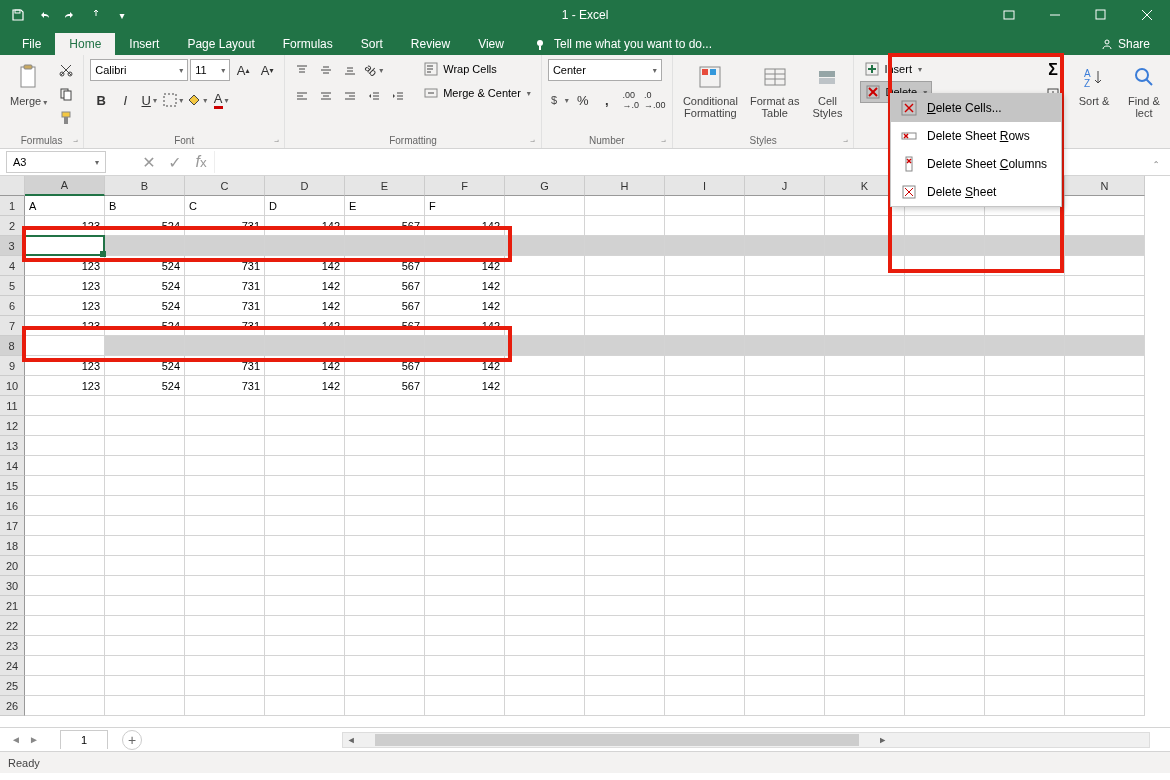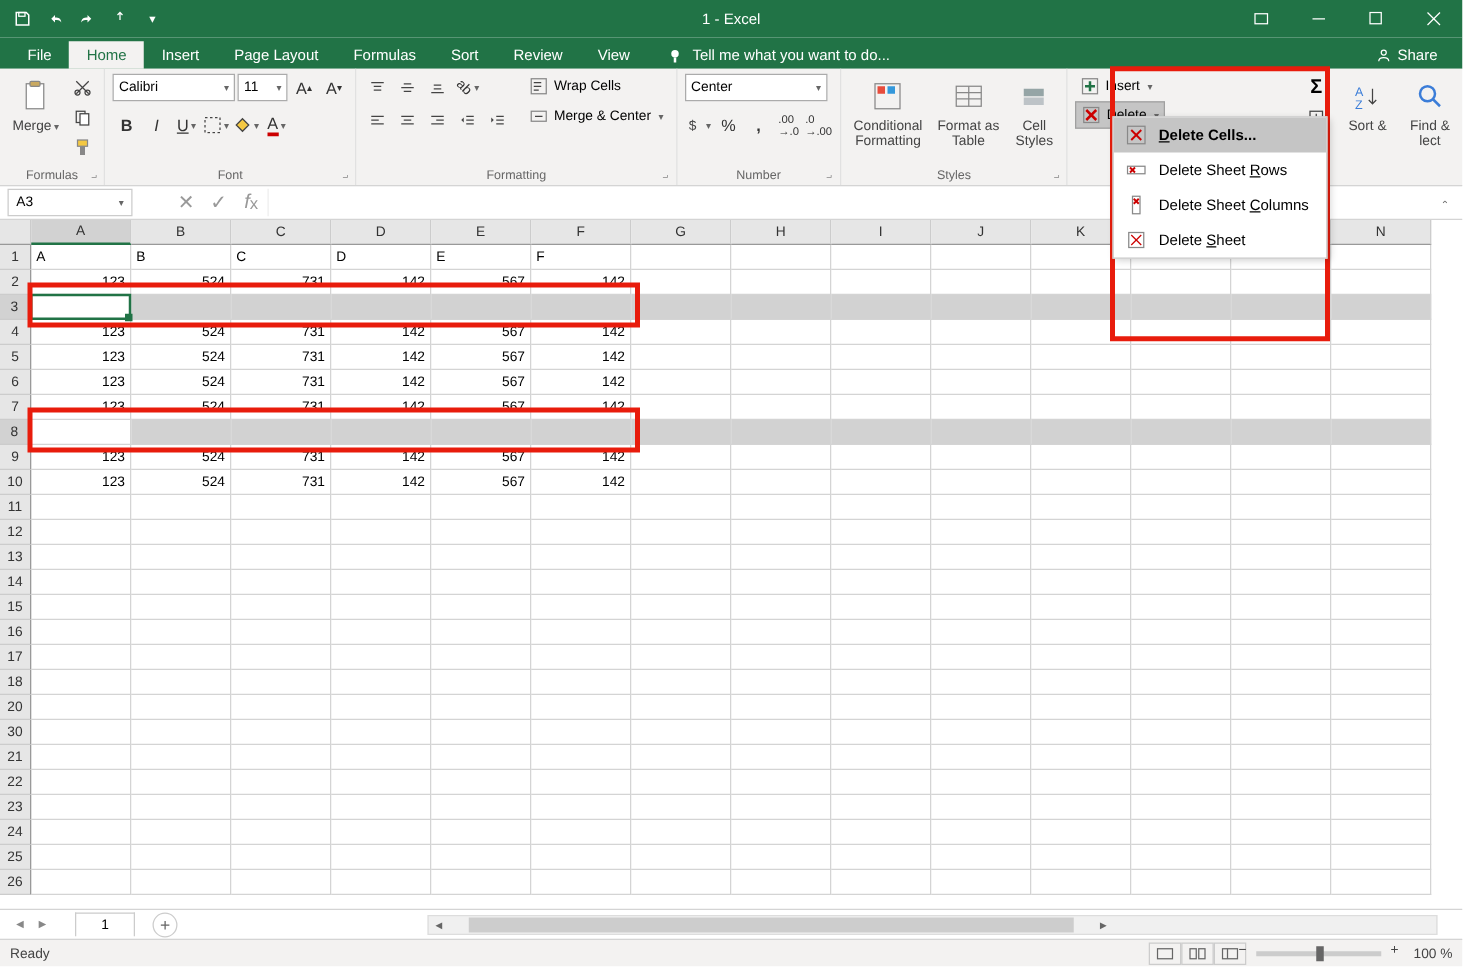--- a/index.html
+++ b/index.html
@@ -41,21 +41,21 @@
 .font-name { width: 98px; height: 22px; border: 1px solid #ababab; background: #fff; font-size: 11px; padding: 0 4px; display: flex; align-items: center; justify-content: space-between; }
 .font-size { width: 40px; height: 22px; border: 1px solid #ababab; background: #fff; font-size: 11px; padding: 0 4px; display: flex; align-items: center; justify-content: space-between; }
 .toggle-btn { width: 22px; height: 22px; display: flex; align-items: center; justify-content: center; cursor: pointer; font-size: 13px; color: #333; }
 
 
 .num-format { width: 114px; height: 22px; border: 1px solid #ababab; background: #fff; font-size: 11px; padding: 0 4px; display: flex; align-items: center; justify-content: space-between; }
 
 
 .delete-menu { position: absolute; top: 38px; right: 108px; width: 172px; background: #fff; border: 1px solid #c6c6c6; box-shadow: 2px 2px 6px rgba(0,0,0,0.2); z-index: 10; }
 .delete-menu-item { padding: 6px 10px; font-size: 12px; display: flex; align-items: center; gap: 10px; cursor: pointer; }
-.delete-menu-item.highlighted { background: #c5c5c5; font-weight: bold; }
+.delete-menu-item.highlighted { background: #c5c5c5; }
 .menu-icon { width: 16px; height: 16px; flex-shrink: 0; }
 .underline { text-decoration: underline; }
 
 .red-highlight { position: absolute; border: 4px solid #e81c0c; pointer-events: none; z-index: 5; }
 
 
 .formula-row { height: 27px; background: #fff; border-bottom: 1px solid #d4d4d4; display: flex; align-items: center; }
 .name-box { width: 100px; height: 22px; border: 1px solid #ccc; margin-left: 6px; padding: 0 6px; font-size: 11px; display: flex; align-items: center; justify-content: space-between; }
 .fb-btn { width: 26px; height: 22px; display: flex; align-items: center; justify-content: center; color: #999; cursor: pointer; }
 .formula-bar { flex: 1; height: 22px; border-left: 1px solid #eee; }
@@ -962,38 +962,13 @@
   <div class="add-sheet">+</div>
   <div class="h-scroll">
       <span class="h-scroll-arr">◄</span>
       <div class="h-scroll-thumb"></div>
       <span class="h-scroll-arr">►</span>
     </div>
 </div>
 
 <div class="status-bar">
   <span>Ready</span>
-  <div class="status-right">
-    <div class="view-btns">
-      <div class="view-btn">
-          <svg width="14" height="10">
-            <rect x="1" y="1" width="12" height="8" fill="none" stroke="#666"></rect>
-          </svg>
-        </div>
-      <div class="view-btn">
-          <svg width="14" height="10">
-            <rect x="1" y="1" width="5" height="8" fill="none" stroke="#666"></rect>
-            <rect x="8" y="1" width="5" height="8" fill="none" stroke="#666"></rect>
-          </svg>
-        </div>
-      <div class="view-btn">
-          <svg width="14" height="10">
-            <rect x="1" y="1" width="12" height="8" fill="none" stroke="#666"></rect>
-            <line x1="5" y1="1" x2="5" y2="9" stroke="#666"></line>
-          </svg>
-        </div>
-    </div>
-    <div class="zoom-slider">
-        <div class="zoom-thumb"></div>
-      </div>
-    <span style="margin-left:18px">100 %</span>
-  </div>
 </div>
 
 </body></html>

